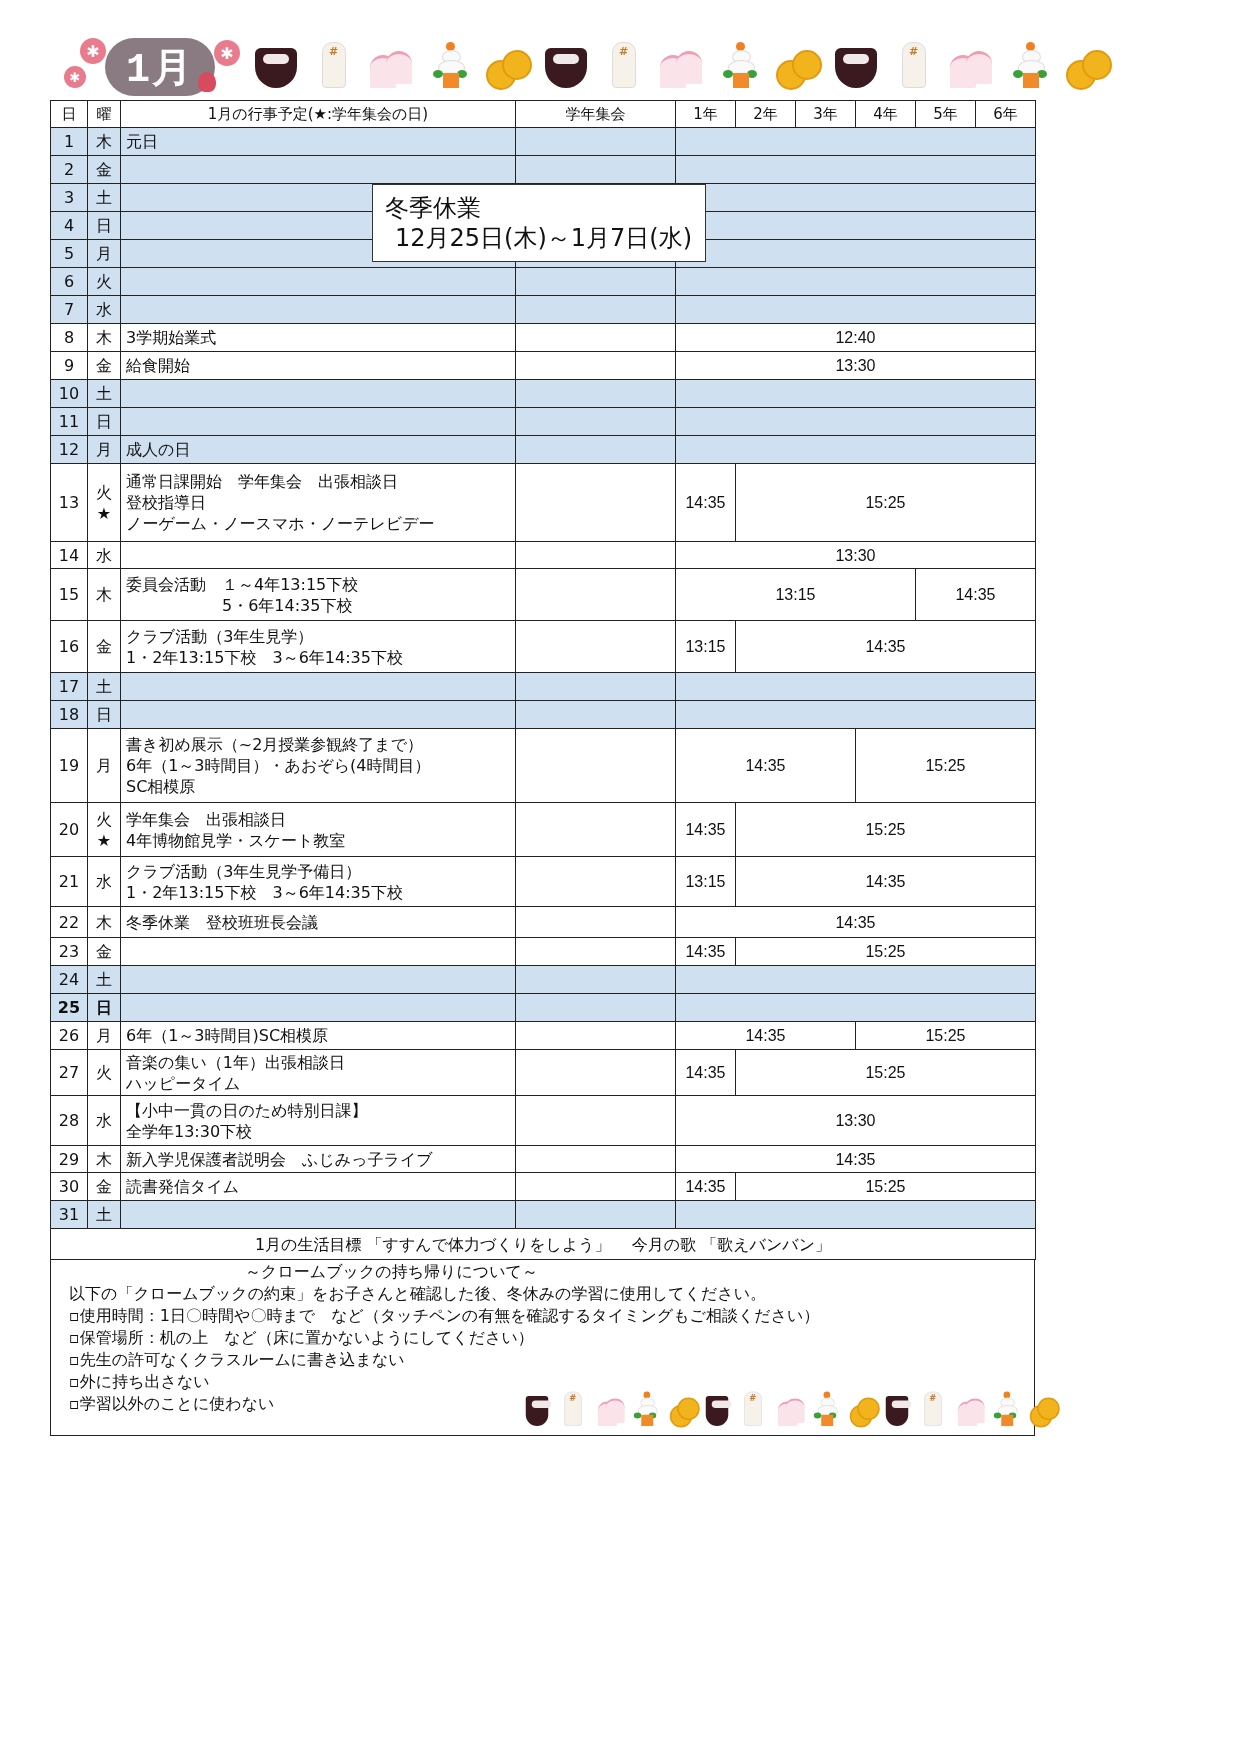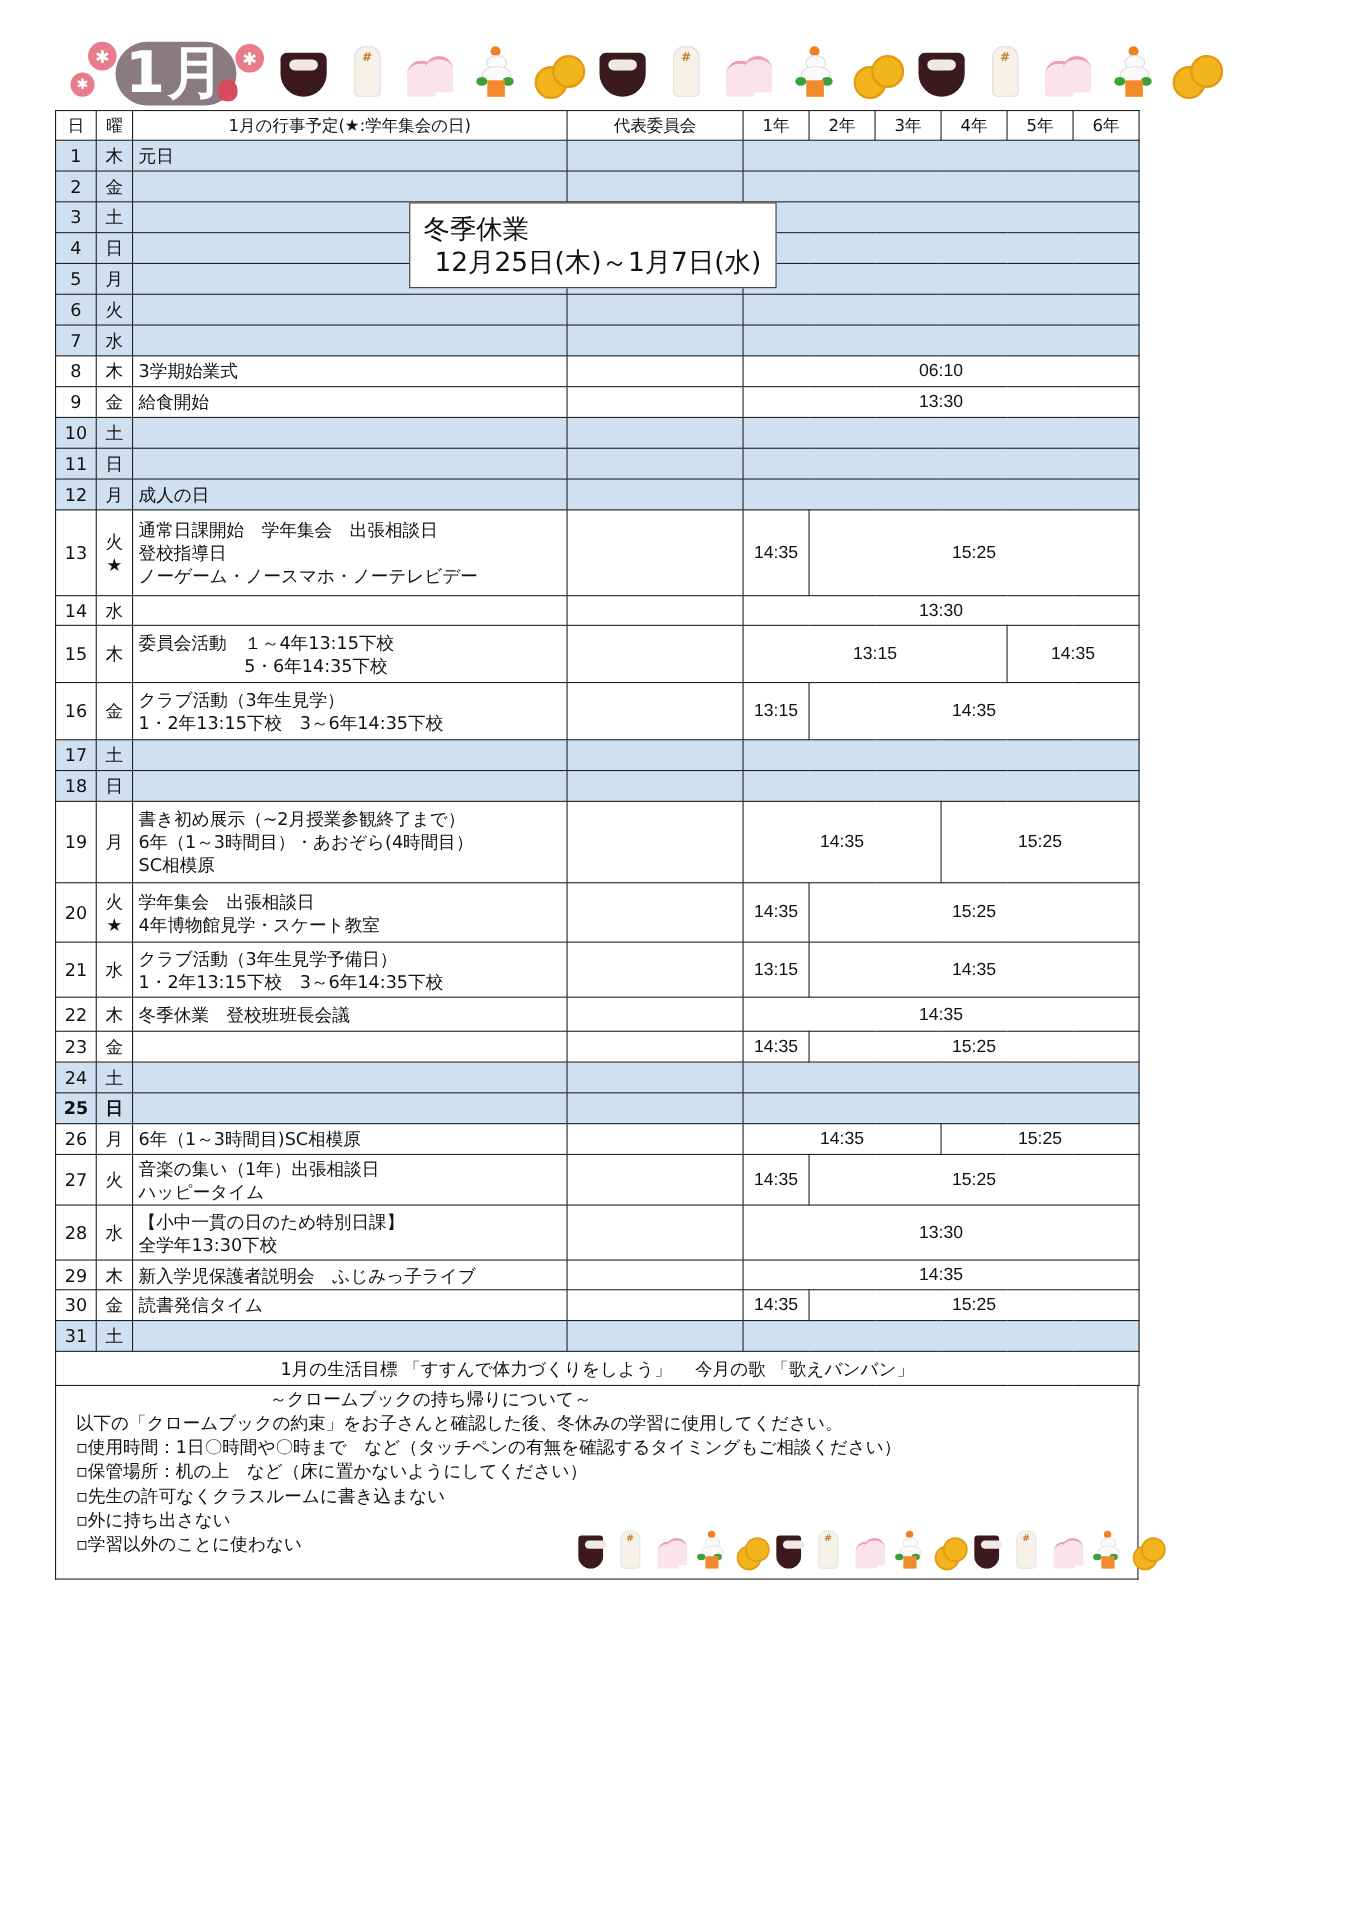--- a/index.html
+++ b/index.html
@@ -1,18 +1,18 @@
 <!DOCTYPE html>
 <html><head>
 <meta charset="utf-8">
 <style>
   html,body{margin:0;padding:0;background:#fff;}
   body{width:1240px;height:1755px;position:relative;font-family:"DejaVu Sans","Liberation Sans",sans-serif;color:#111;overflow:hidden;}
   .header-deco{position:absolute;left:60px;top:34px;height:66px;width:980px;}
-  .month-badge{position:absolute;left:105px;top:38px;width:110px;height:58px;border-radius:29px;background:#8a7a82;color:#fff;font-weight:bold;font-size:52px;display:flex;align-items:center;justify-content:center;letter-spacing:2px;}
+  .month-badge{position:absolute;left:105px;top:38px;width:110px;height:58px;border-radius:29px;background:#8a7a82;color:#fff;font-weight:bold;font-size:40px;display:flex;align-items:center;justify-content:center;letter-spacing:2px;font-family:Liberation Mono, monospace;}
   .flower{position:absolute;width:26px;height:26px;border-radius:50%;background:#e87c8c;color:#fff;font-size:16px;display:flex;align-items:center;justify-content:center;font-weight:bold;}
   .deco-row{position:absolute;display:flex;gap:14px;align-items:flex-end;}
   .deco{width:44px;height:48px;display:flex;align-items:flex-end;justify-content:center;}
   .d-bowl{width:42px;height:40px;background:#3b1a1f;border-radius:6px 6px 22px 22px;position:relative;}
   .d-bowl::before{content:"";position:absolute;left:8px;top:6px;width:26px;height:10px;border-radius:6px;background:#f1e8ea;}
   .d-kagami{width:34px;height:46px;position:relative;}
   .d-kagami .top{position:absolute;left:13px;top:0;width:9px;height:9px;border-radius:50%;background:#f08020;}
   .d-kagami .m1{position:absolute;left:9px;top:8px;width:17px;height:12px;border-radius:50%;background:#fafafa;border:1px solid #ddd;}
   .d-kagami .m2{position:absolute;left:5px;top:18px;width:25px;height:14px;border-radius:50%;background:#fafafa;border:1px solid #ddd;}
   .d-kagami .base{position:absolute;left:10px;top:31px;width:16px;height:15px;background:#f08a2a;}
@@ -147,21 +147,21 @@
       <col style="width:60px">
       <col style="width:60px">
       <col style="width:60px">
       <col style="width:60px">
   </colgroup>
   <tbody id="cal-body">
     <tr class="hdr">
       <td>日</td>
       <td>曜</td>
       <td>1月の行事予定(★:学年集会の日)</td>
-      <td>代表委員会</td>
+      <td>学年集会</td>
       <td>1年</td>
       <td>2年</td>
       <td>3年</td>
       <td>4年</td>
       <td>5年</td>
       <td>6年</td>
     </tr>
   <tr style="height: 28px;">
         <td class="num blue">1</td>
         <td class="dow blue"><span>木</span></td>
@@ -209,21 +209,21 @@
         <td class="dow blue"><span>水</span></td>
         <td class="ev blue"></td>
         <td class="blue"></td>
         <td class="time blue" colspan="6"></td>
       </tr>
       <tr style="height: 28px;">
         <td class="num">8</td>
         <td class="dow"><span>木</span></td>
         <td class="ev">3学期始業式</td>
         <td class=""></td>
-        <td class="time" colspan="6">06:10</td>
+        <td class="time" colspan="6">12:40</td>
       </tr>
       <tr style="height: 28px;">
         <td class="num">9</td>
         <td class="dow"><span>金</span></td>
         <td class="ev">給食開始</td>
         <td class=""></td>
         <td class="time" colspan="6">13:30</td>
       </tr>
       <tr style="height: 28px;">
         <td class="num blue">10</td>

